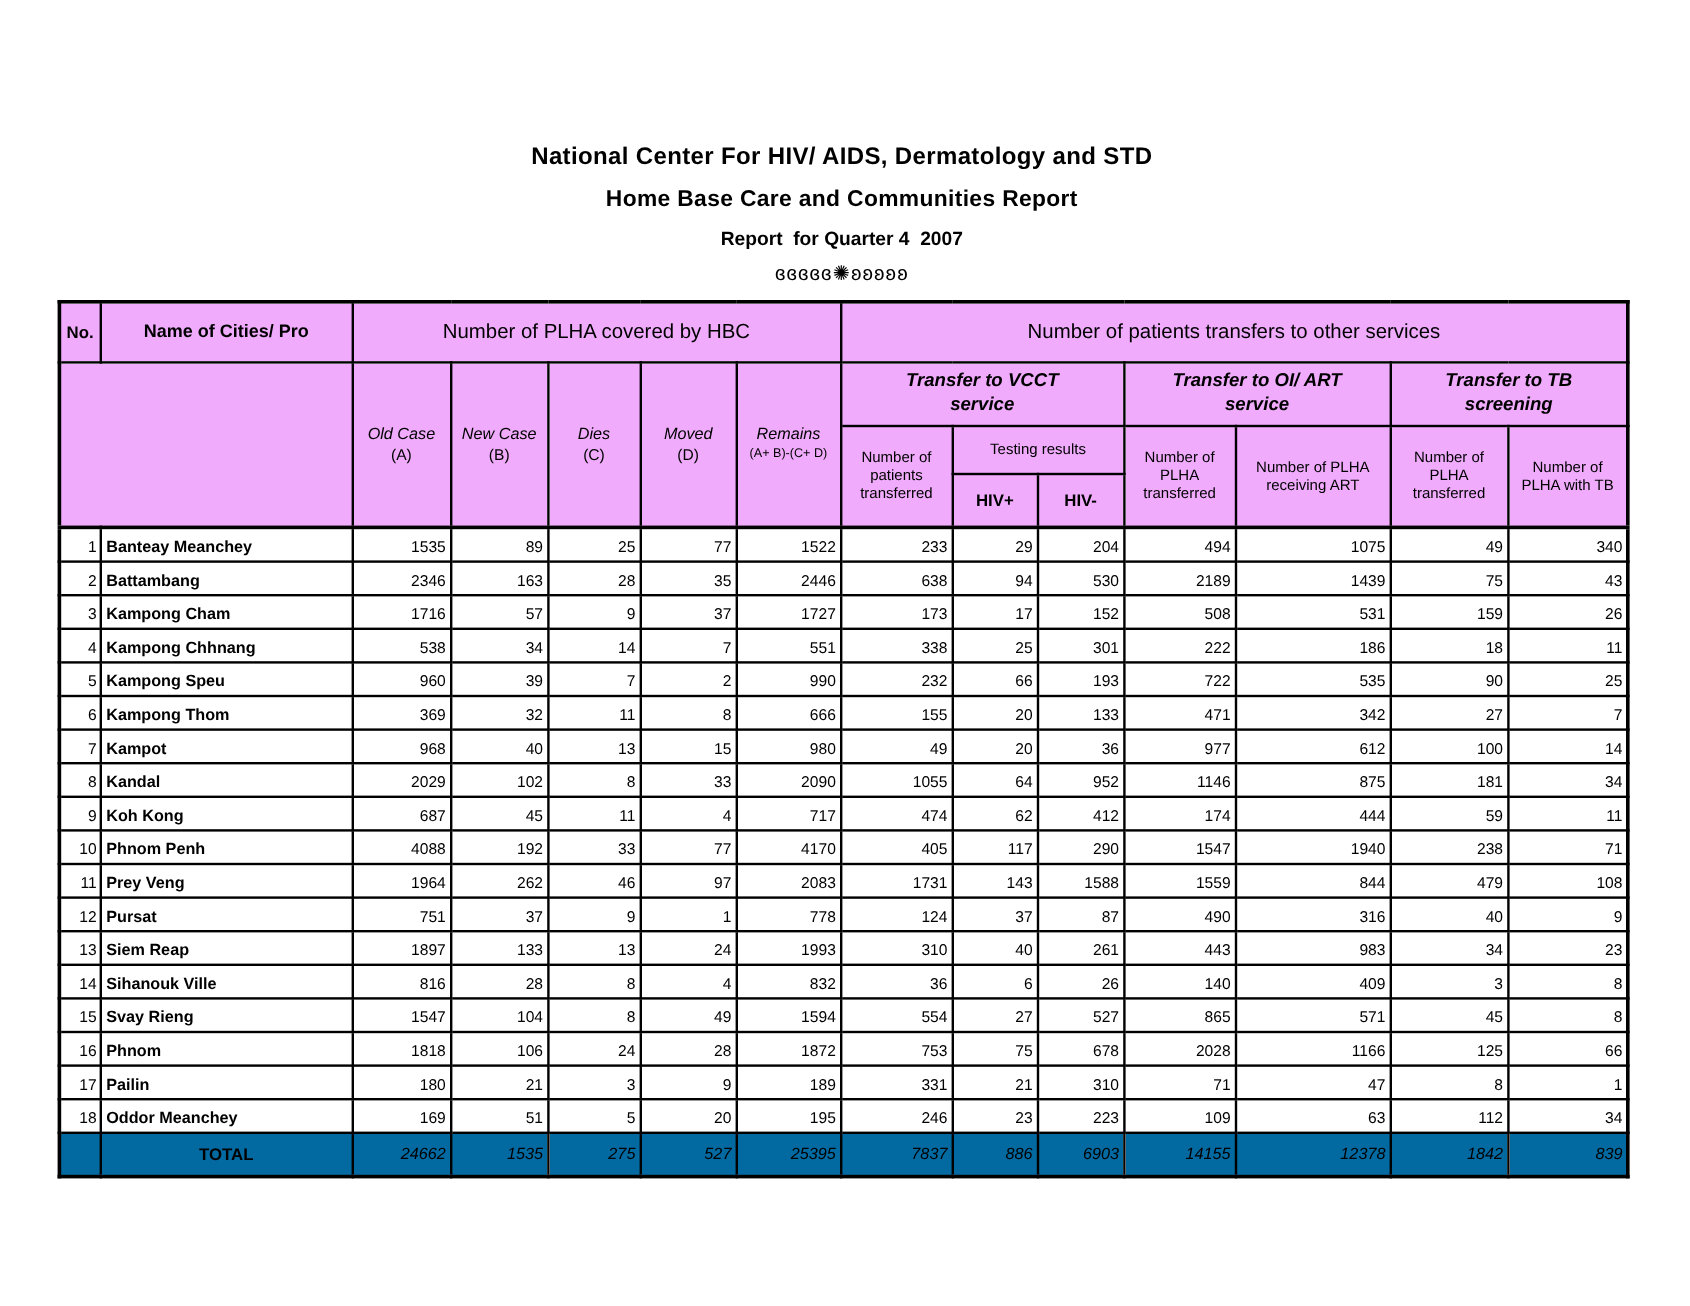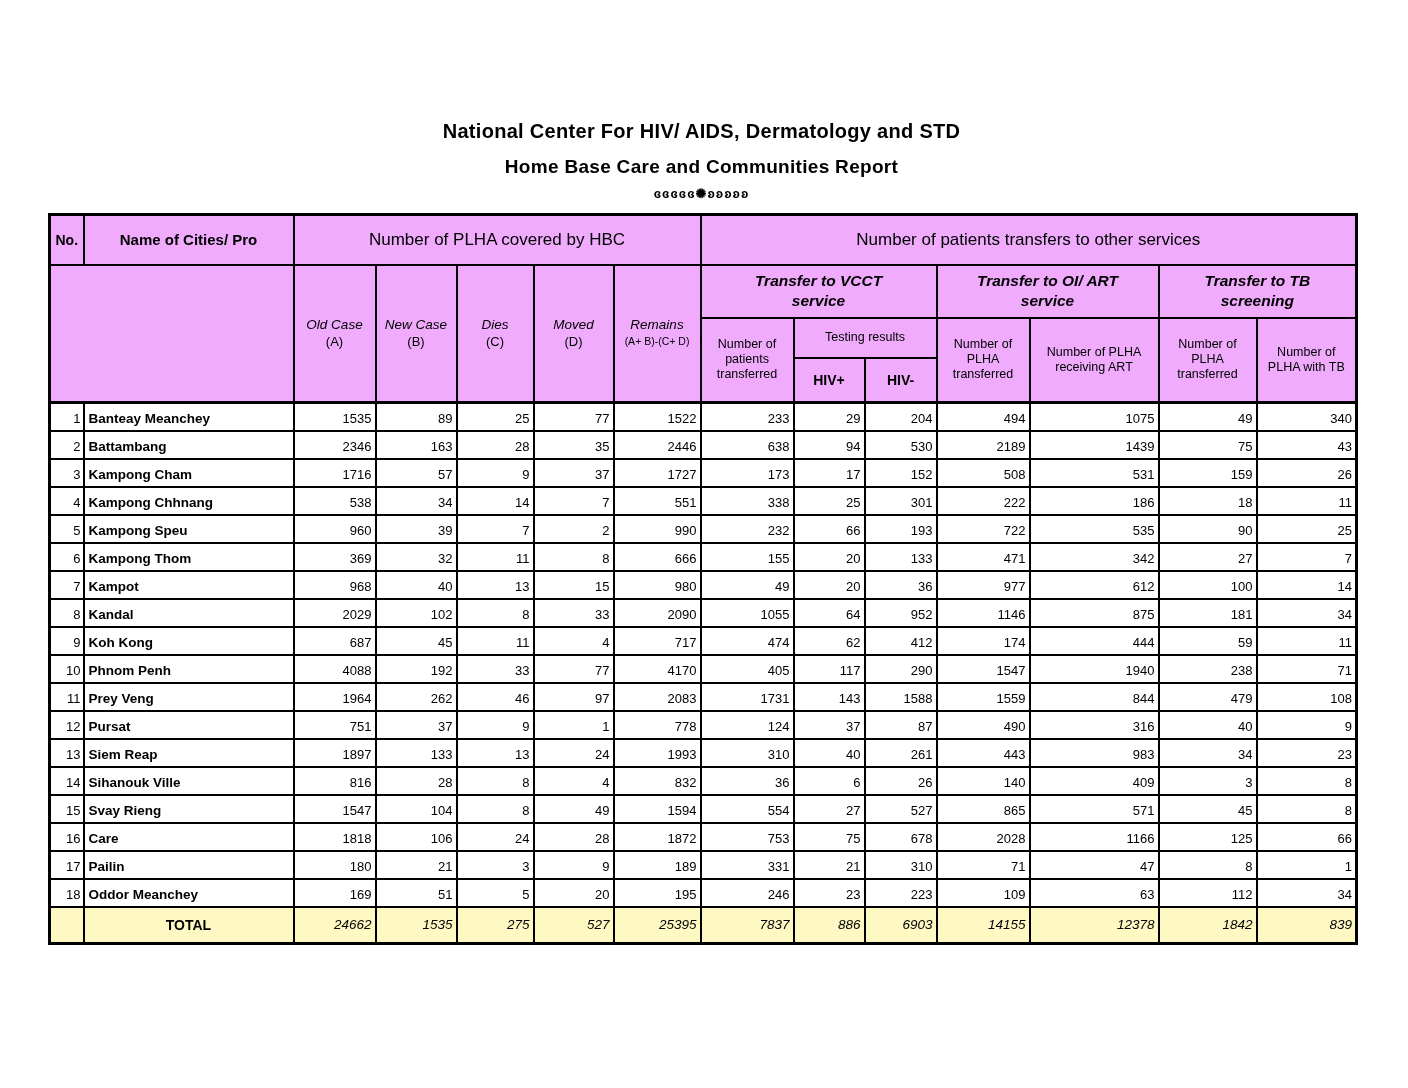--- a/index.html
+++ b/index.html
@@ -10,21 +10,21 @@
     color: #000;
     overflow: hidden;
   }
   .page { width: 1307px; margin-left: 48px; }
 
   
   .titles { text-align: center; padding-top: 120px; }
   .t1 { font-size: 20px; font-weight: bold; letter-spacing: 0.3px; }
   .t2 { font-size: 19px; font-weight: bold; margin-top: 13px; letter-spacing: 0.3px; }
   .t3 { font-size: 16px; font-weight: bold; margin-top: 13px; white-space: pre; }
-  .orn { font-size: 13px; font-weight: bold; margin-top: 8px; letter-spacing: 1px; }
+  .orn { font-size: 17px; font-weight: normal; margin-top: 8px; letter-spacing: 1px; }
 
   
   table.report {
     margin-top: 12px;
     border-collapse: collapse;
     table-layout: fixed;
     width: 1307px;
     border: 3px solid #000;
   }
   thead td {
@@ -36,21 +36,21 @@
   }
   thead { border-bottom: 3px solid #000; }
   tbody td {
     background: #fff;
     border: 2px solid #000;
     vertical-align: bottom;
     padding-bottom: 4px;
     overflow: hidden;
   }
   tfoot td {
-    background: #fef9c3;
+    background: #0369a1;
     border: 2px solid #000;
     vertical-align: middle;
     overflow: hidden;
   }
 
   tr.h1 { height: 50px; }
   tr.h2 { height: 53px; }
   tr.h3 { height: 40px; }
   tr.h4 { height: 45px; }
   tbody tr { height: 28px; }
@@ -74,20 +74,21 @@
   td.t-num   { text-align: right; padding-right: 3px; font-style: italic; font-size: 13.5px; }
 </style>
 </head>
 <body>
 
 <div class="page">
 
   <div class="titles">
     <div class="t1">National Center For HIV/ AIDS, Dermatology and STD</div>
     <div class="t2">Home Base Care and Communities Report</div>
+    <div class="t3">Report  for Quarter 4  2007</div>
     <div class="orn">ɞɞɞɞɞ✺ʚʚʚʚʚ</div>
   </div>
 
   <table class="report">
     <colgroup>
       <col style="width:34px">
         <col style="width:210px">
       <col style="width:82px">
         <col style="width:81px">
         <col style="width:77px">
@@ -392,21 +393,21 @@
           <td class="c-num">554</td>
           <td class="c-num">27</td>
           <td class="c-num">527</td>
           <td class="c-num">865</td>
           <td class="c-num">571</td>
           <td class="c-num">45</td>
           <td class="c-num">8</td>
         </tr>
         <tr>
           <td class="c-no">16</td>
-          <td class="c-name">Care</td>
+          <td class="c-name">Phnom</td>
           <td class="c-num">1818</td>
           <td class="c-num">106</td>
           <td class="c-num">24</td>
           <td class="c-num">28</td>
           <td class="c-num">1872</td>
           <td class="c-num">753</td>
           <td class="c-num">75</td>
           <td class="c-num">678</td>
           <td class="c-num">2028</td>
           <td class="c-num">1166</td>

